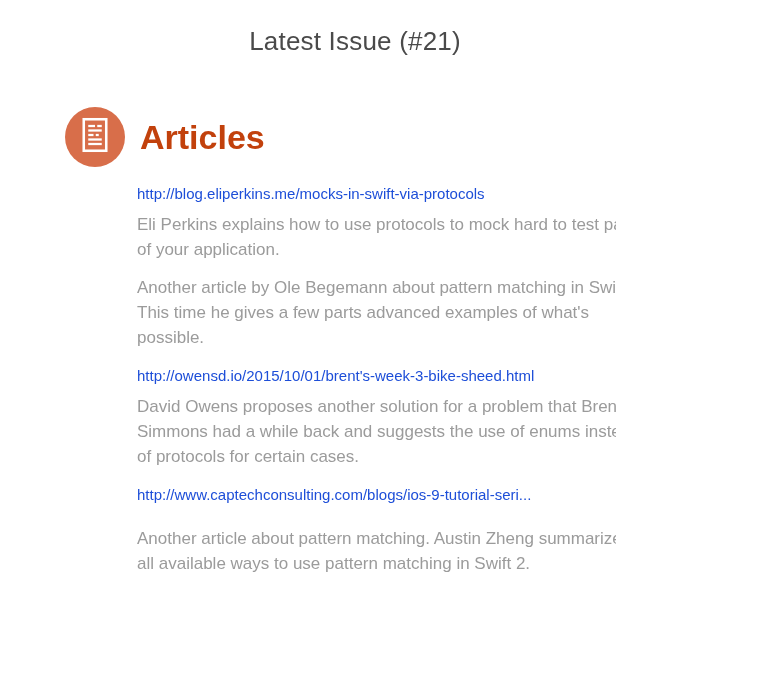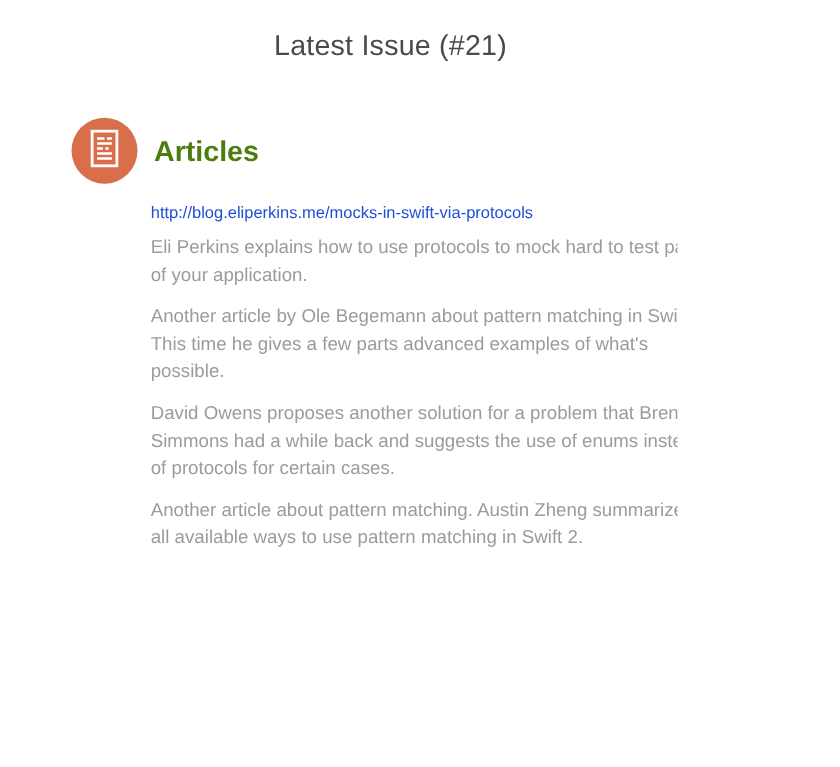--- a/index.html
+++ b/index.html
@@ -36,23 +36,23 @@
     height: 60px;
     border-radius: 50%;
     background: #d86e4a;
     display: flex;
     align-items: center;
     justify-content: center;
     flex-shrink: 0;
   }
   .section-heading {
     margin-left: 15px;
-    font-size: 26px;
+    font-size: 34px;
     font-weight: 700;
-    color: #4d7c0f;
+    color: #c2410c;
   }
   .article-list {
     margin-left: 137px;
     margin-top: 14px;
     width: 512px;
   }
   .article-item {
     margin-bottom: 13px;
   }
   .article-url {
@@ -102,24 +102,26 @@
       <div class="article-item">
         <a href="#" class="article-url">http://blog.eliperkins.me/mocks-in-swift-via-protocols</a>
         <div class="article-desc">Eli Perkins explains how to use protocols to mock hard to test parts of your application.</div>
       </div>
 
       <div class="article-item">
         <div class="article-desc">Another article by Ole Begemann about pattern matching in Swift. This time he gives a few parts advanced examples of what's possible.</div>
       </div>
 
       <div class="article-item">
+        <a href="#" class="article-url">http://owensd.io/2015/10/01/brent's-week-3-bike-sheed.html</a>
         <div class="article-desc">David Owens proposes another solution for a problem that Brent Simmons had a while back and suggests the use of enums instead of protocols for certain cases.</div>
       </div>
 
       <div class="article-item">
+        <a href="#" class="article-url">http://www.captechconsulting.com/blogs/ios-9-tutorial-seri...</a>
       </div>
 
       <div class="article-item">
         <div class="article-desc">Another article about pattern matching. Austin Zheng summarizes all available ways to use pattern matching in Swift 2.</div>
       </div>
 
     </div>
   </div>
 </div>
 

